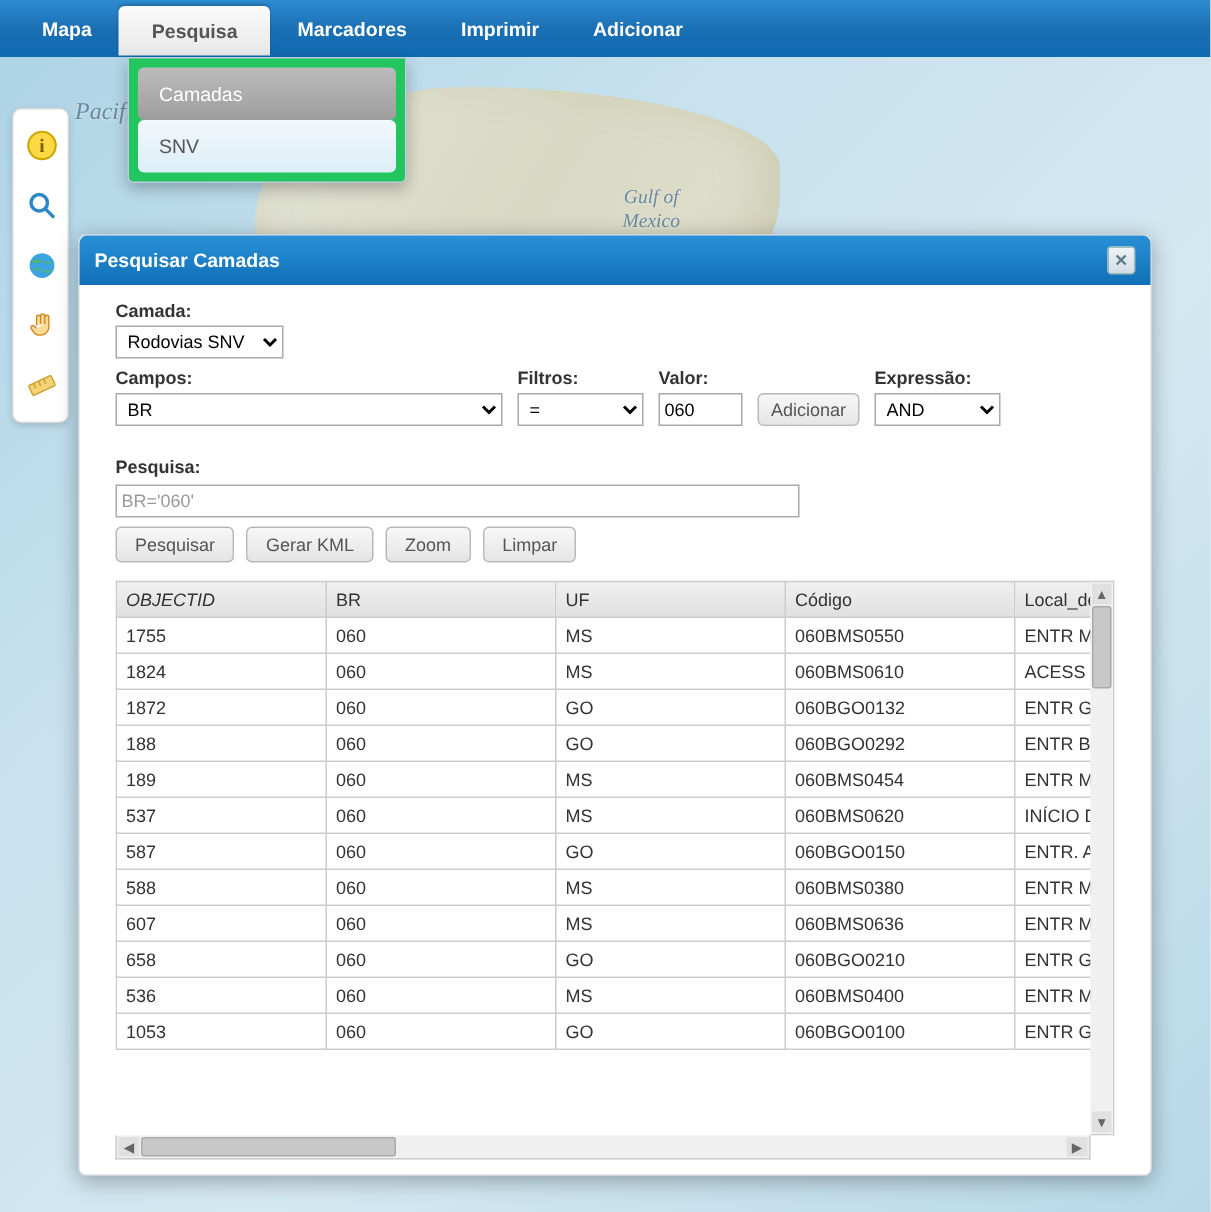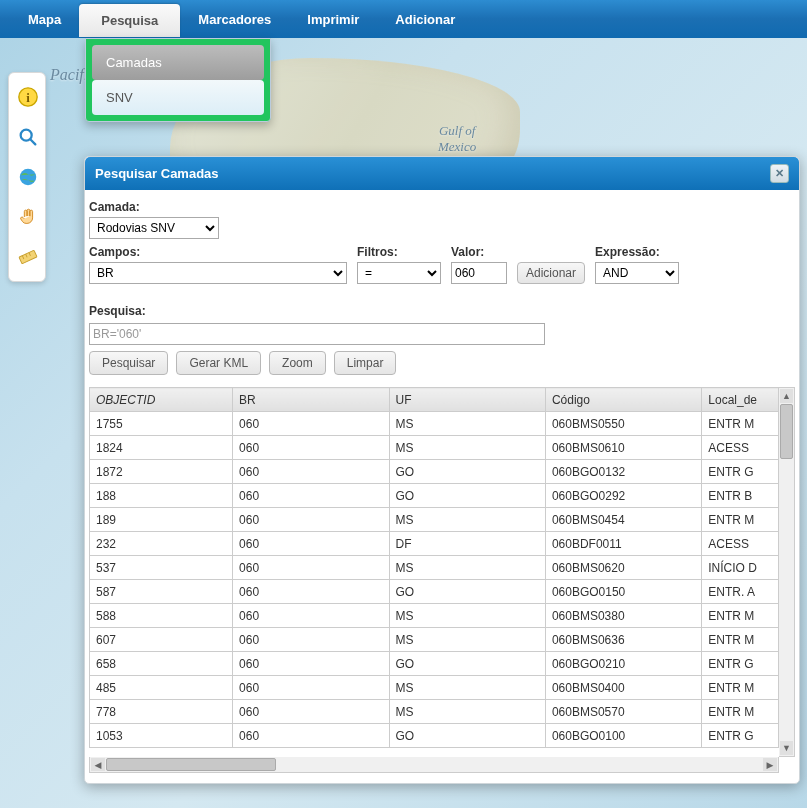--- a/index.html
+++ b/index.html
@@ -20,21 +20,21 @@
       z-index: 0;
     }
     .map-label {
       position: absolute;
       font-style: italic;
       color: #6a8aa0;
       font-family: Georgia, serif;
       text-shadow: 0 1px 2px rgba(255,255,255,0.5);
     }
     .map-label.pacific { top: 28px; left: 50px; font-size: 16px; }
-    .map-label.gulf { top: 85px; left: 415px; font-size: 13px; text-align:center; line-height:1.2;margin-left:23px; }
+    .map-label.gulf { top: 85px; left: 415px; font-size: 13px; text-align:center; line-height:1.2; }
     .map-land {
       position: absolute;
       top: 20px; left: 170px;
       width: 350px; height: 180px;
       background: linear-gradient(120deg, #e8e5d0 0%, #dcd8bc 50%, #e4dfc8 100%);
       border-radius: 40% 60% 55% 45% / 50% 30% 60% 45%;
       opacity: 0.85;
       box-shadow: inset -10px -10px 30px rgba(180,170,130,0.4);
     }
     .map-country {
@@ -111,21 +111,21 @@
       width: 38px; height: 40px;
       display: flex;
       align-items: center;
       justify-content: center;
       cursor: pointer;
     }
     .side-toolbar .tool svg { width: 22px; height: 22px; }
     
     .dialog {
       position: absolute;
-      top: 156px; left: 84px;
+      top: 156px; left: 52px;
       width: 716px;
       height: 628px;
       background: #fff;
       border: 1px solid #cfd6da;
       border-radius: 5px;
       box-shadow: 0 3px 14px rgba(0,0,0,0.3);
       z-index: 25;
       display: flex;
       flex-direction: column;
     }
@@ -147,21 +147,21 @@
       border-radius: 3px;
       cursor: pointer;
       display: flex;
       align-items: center;
       justify-content: center;
       color: #5a7a8a;
       font-weight: bold;
       font-size: 11px;
     }
     .dialog-body {
-      padding: 10px 4px;
+      padding: 10px 24px;
       flex: 1;
       display: flex;
       flex-direction: column;
       overflow: hidden;
       justify-content: center;
     }
     .form-row { display: flex; gap: 10px; margin-bottom: 16px; }
     .form-group { display: flex; flex-direction: column; }
     .form-group label { font-weight: bold; font-size: 12px; color: #333; margin-bottom: 3px; }
     .form-group select, .form-group input[type=text] {
@@ -338,21 +338,21 @@
   <div class="dialog-header">
     <span>Pesquisar Camadas</span>
     <div class="dialog-close">
       <span>✕</span>
     </div>
   </div>
   <div class="dialog-body">
 
     <div class="form-group" style="margin-bottom:6px;">
       <label>Camada:</label>
-      <select style="width:130px">
+      <select style="width:112px">
         <option>Rodovias SNV</option>
       </select>
     </div>
 
     <div class="form-row">
       <div class="form-group" style="width:258px">
         <label>Campos:</label>
         <select>
           <option>BR</option>
         </select>
@@ -432,27 +432,20 @@
                 <td>ENTR B</td>
               </tr>
               <tr>
                 <td>189</td>
                 <td>060</td>
                 <td>MS</td>
                 <td>060BMS0454</td>
                 <td>ENTR M</td>
               </tr>
               <tr>
-                <td>232</td>
-                <td>060</td>
-                <td>DF</td>
-                <td>060BDF0011</td>
-                <td>ACESS</td>
-              </tr>
-              <tr>
                 <td>537</td>
                 <td>060</td>
                 <td>MS</td>
                 <td>060BMS0620</td>
                 <td>INÍCIO D</td>
               </tr>
               <tr>
                 <td>587</td>
                 <td>060</td>
                 <td>GO</td>
@@ -474,31 +467,24 @@
                 <td>ENTR M</td>
               </tr>
               <tr>
                 <td>658</td>
                 <td>060</td>
                 <td>GO</td>
                 <td>060BGO0210</td>
                 <td>ENTR G</td>
               </tr>
               <tr>
-                <td>485</td>
+                <td>536</td>
                 <td>060</td>
                 <td>MS</td>
                 <td>060BMS0400</td>
-                <td>ENTR M</td>
-              </tr>
-              <tr>
-                <td>778</td>
-                <td>060</td>
-                <td>MS</td>
-                <td>060BMS0570</td>
                 <td>ENTR M</td>
               </tr>
               <tr>
                 <td>1053</td>
                 <td>060</td>
                 <td>GO</td>
                 <td>060BGO0100</td>
                 <td>ENTR G</td>
               </tr>
             </tbody>

